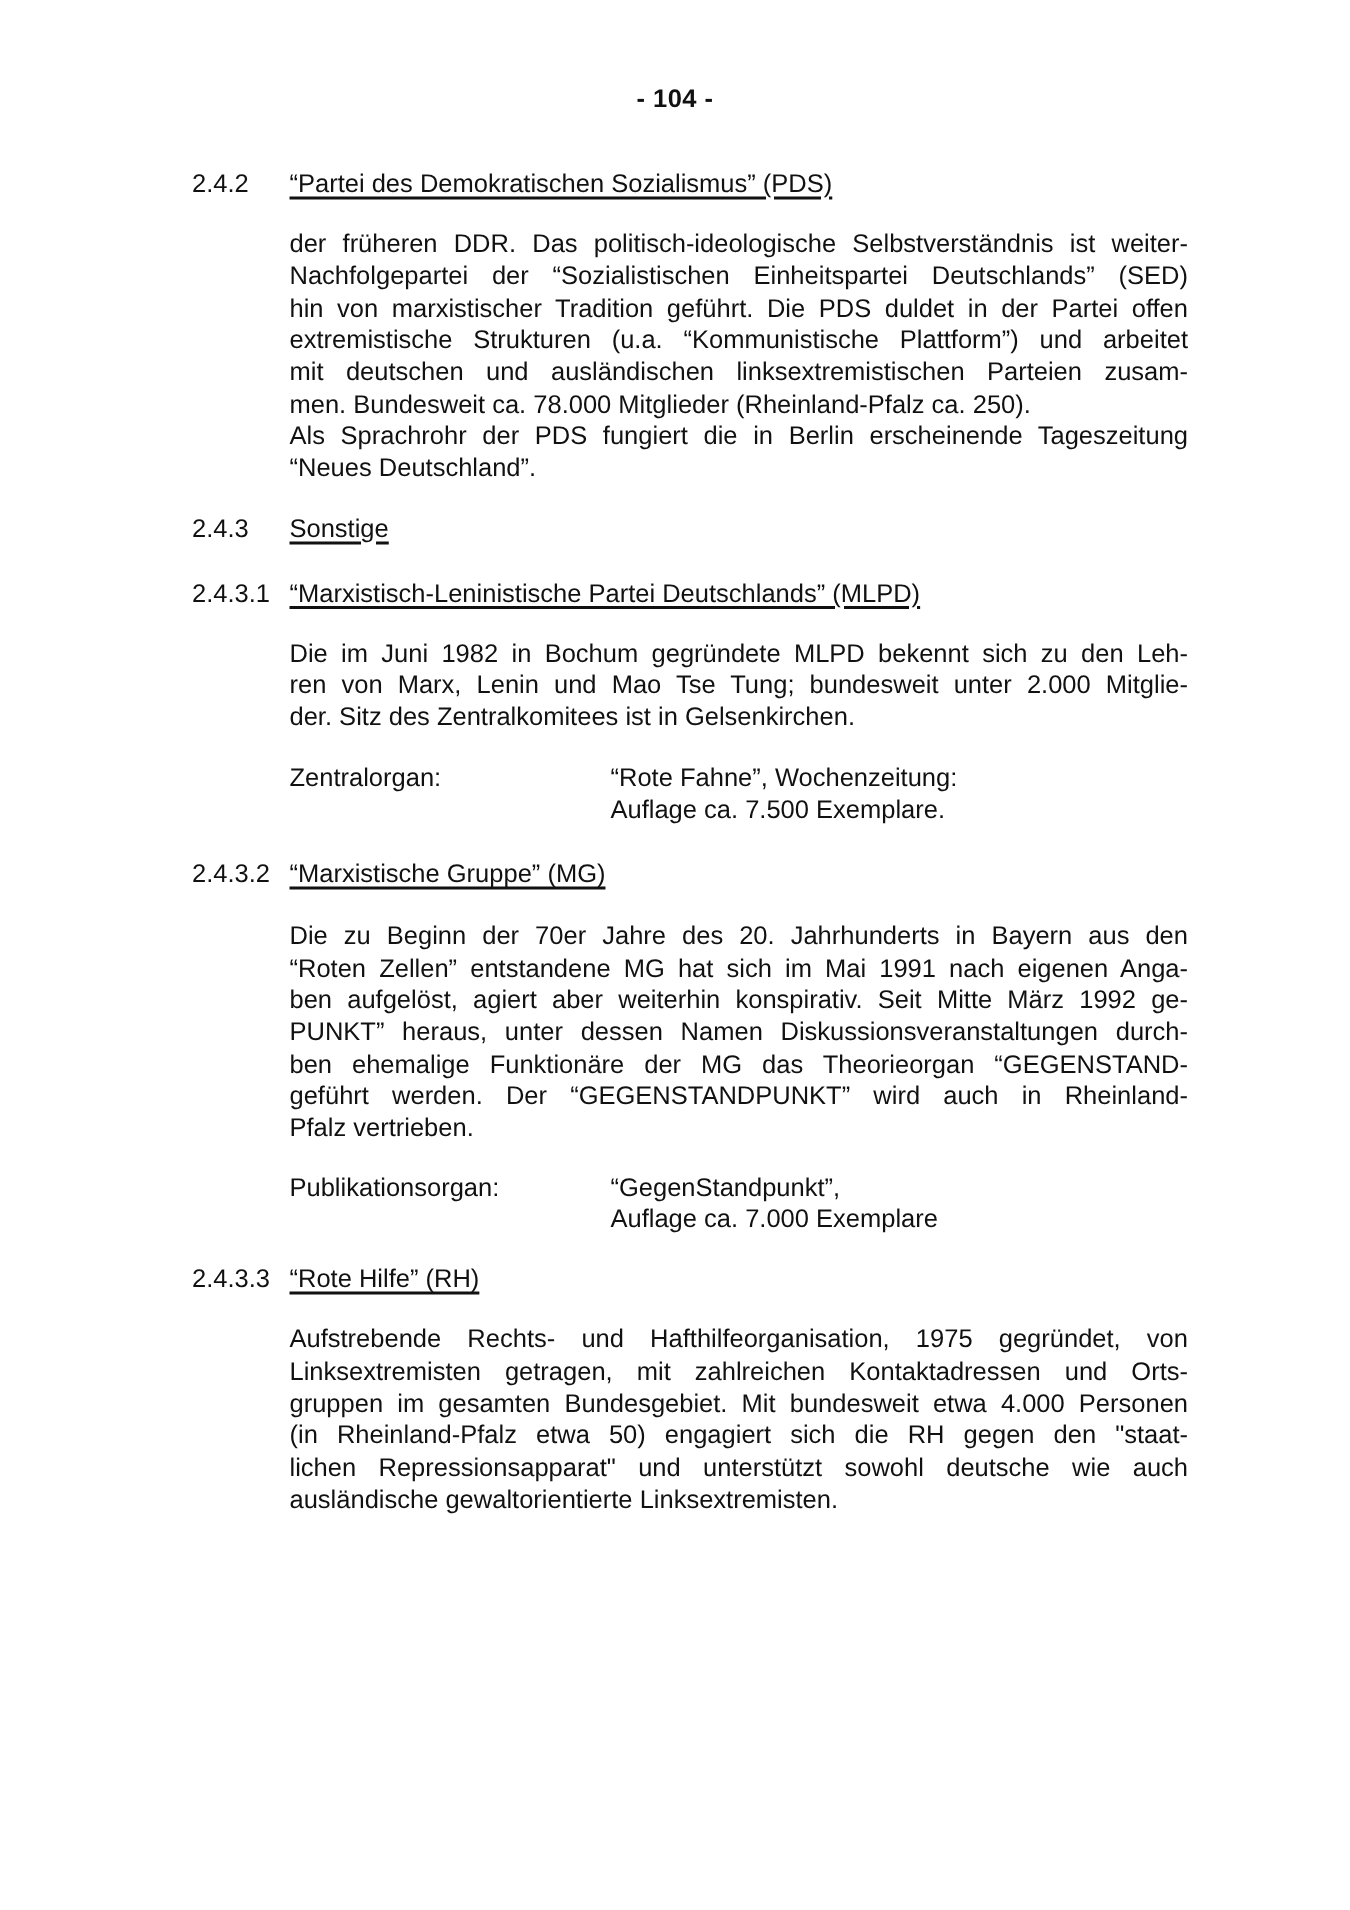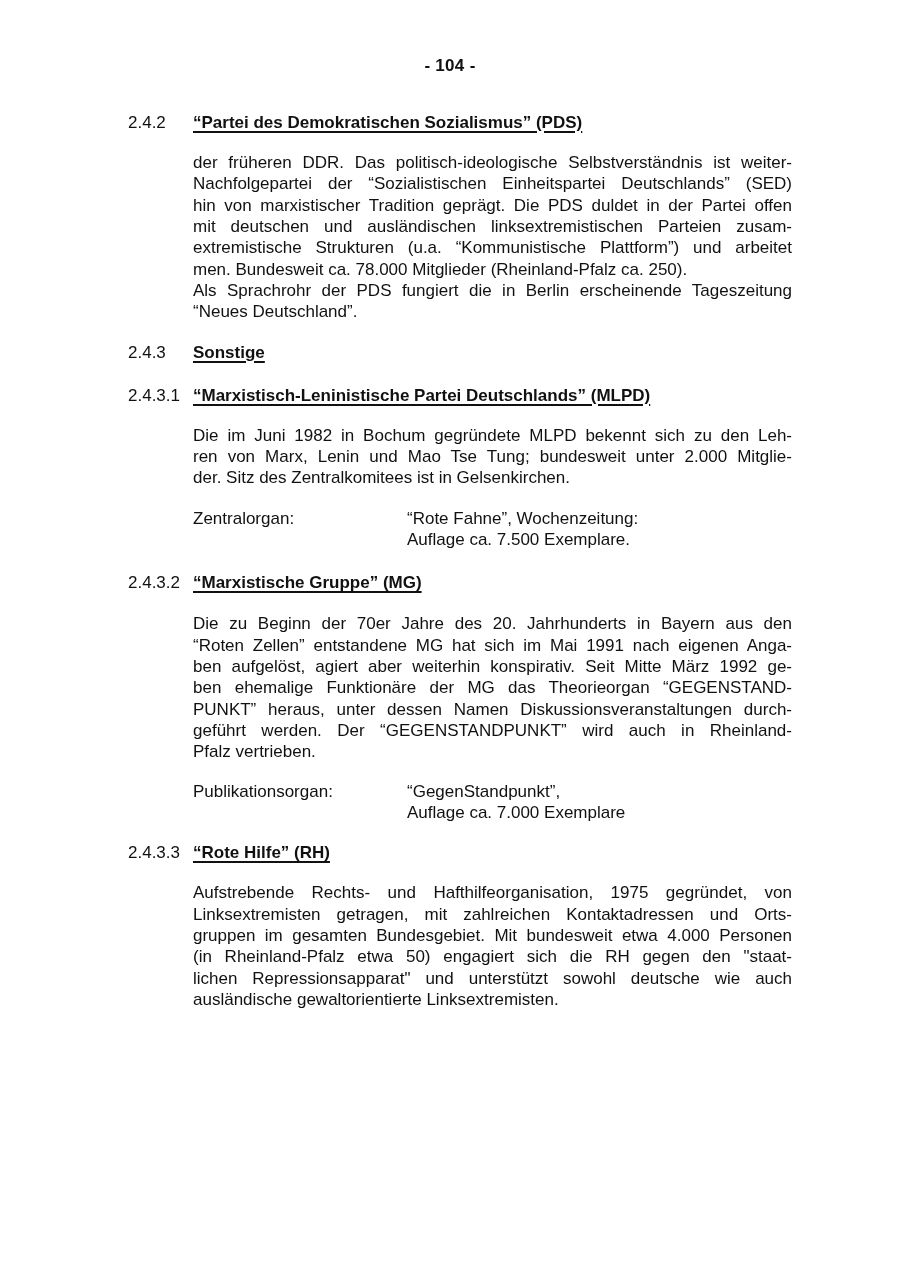--- a/index.html
+++ b/index.html
@@ -35,21 +35,21 @@
   .sec-head {
     display: flex;
     line-height: 21px;
     white-space: nowrap;
   }
   .sec-num {
     width: 65px;
     flex: none;
   }
   .sec-title {
-    font-weight: bold;
+    font-weight: normal;
     text-decoration: underline;
     text-decoration-thickness: 2px;
     text-underline-offset: 3px;
   }
   .indent {
     margin-left: 65px;
   }
   .para {
     width: 599px;
     line-height: 21.33px;
@@ -83,23 +83,23 @@
 
   <div class="content">
 
     <div class="sec-head">
       <span class="sec-num">2.4.2</span>
       <span class="sec-title">“Partei des Demokratischen Sozialismus” (PDS)</span>
     </div>
     <div class="para indent" style="margin-top:19px">
         <div class="line">der früheren DDR. Das politisch-ideologische Selbstverständnis ist weiter-</div>
         <div class="line">Nachfolgepartei der “Sozialistischen Einheitspartei Deutschlands” (SED)</div>
-        <div class="line">hin von marxistischer Tradition geprägt. Die PDS duldet in der Partei offen</div>
+        <div class="line">hin von marxistischer Tradition geführt. Die PDS duldet in der Partei offen</div>
+        <div class="line">extremistische Strukturen (u.a. “Kommunistische Plattform”) und arbeitet</div>
         <div class="line">mit deutschen und ausländischen linksextremistischen Parteien zusam-</div>
-        <div class="line">extremistische Strukturen (u.a. “Kommunistische Plattform”) und arbeitet</div>
         <div class="line last">men. Bundesweit ca. 78.000 Mitglieder (Rheinland-Pfalz ca. 250).</div>
       </div>
     <div class="para indent" style="margin-top:0">
         <div class="line">Als Sprachrohr der PDS fungiert die in Berlin erscheinende Tageszeitung</div>
         <div class="line last">“Neues Deutschland”.</div>
       </div>
 
     <div class="sec-head" style="margin-top:19px">
       <span class="sec-num">2.4.3</span>
       <span class="sec-title">Sonstige</span>
@@ -123,22 +123,22 @@
     </div>
 
     <div class="sec-head" style="margin-top:22px">
       <span class="sec-num">2.4.3.2</span>
       <span class="sec-title">“Marxistische Gruppe” (MG)</span>
     </div>
     <div class="para indent" style="margin-top:20px">
         <div class="line">Die zu Beginn der 70er Jahre des 20. Jahrhunderts in Bayern aus den</div>
         <div class="line">“Roten Zellen” entstandene MG hat sich im Mai 1991 nach eigenen Anga-</div>
         <div class="line">ben aufgelöst, agiert aber weiterhin konspirativ. Seit Mitte März 1992 ge-</div>
+        <div class="line">PUNKT” heraus, unter dessen Namen Diskussionsveranstaltungen durch-</div>
         <div class="line">ben ehemalige Funktionäre der MG das Theorieorgan “GEGENSTAND-</div>
-        <div class="line">PUNKT” heraus, unter dessen Namen Diskussionsveranstaltungen durch-</div>
         <div class="line">geführt werden. Der “GEGENSTANDPUNKT” wird auch in Rheinland-</div>
         <div class="line last">Pfalz vertrieben.</div>
       </div>
     <div class="organ indent" style="margin-top:18px">
       <div class="organ-label">Publikationsorgan:</div>
       <div class="organ-lines">
           <div class="line">“GegenStandpunkt”,</div>
           <div class="line last">Auflage ca. 7.000 Exemplare</div>
         </div>
     </div>

